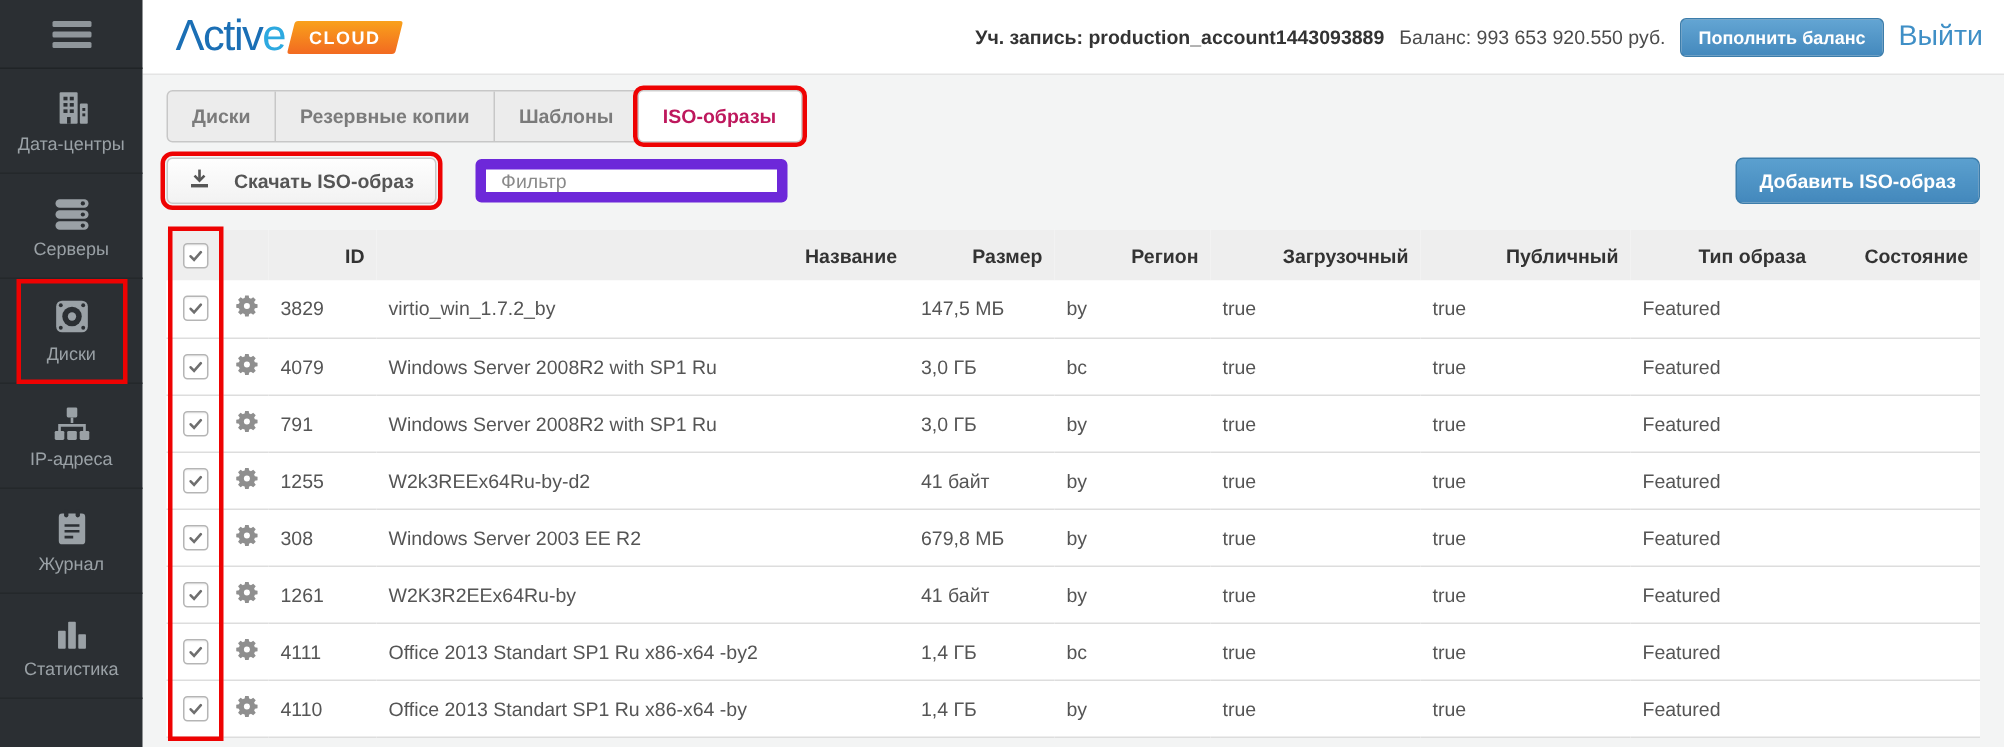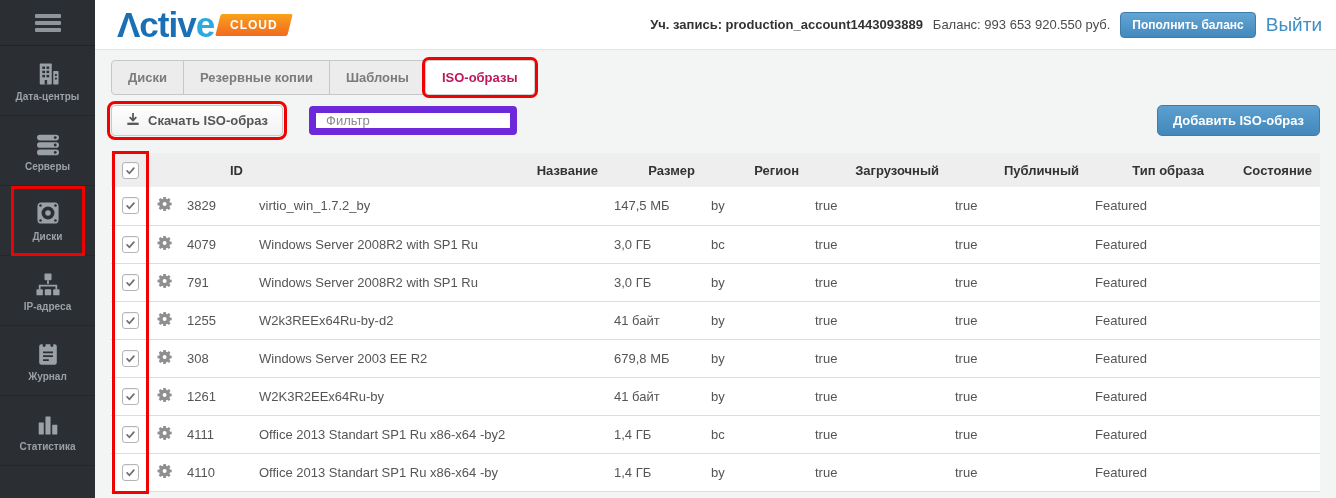--- a/index.html
+++ b/index.html
@@ -11,46 +11,46 @@
 
   
   .sidebar { position:absolute; left:0; top:0; width:95px; height:498px; background:#2b2f33; z-index:5; }
   .burger { height:46px; display:flex; align-items:center; justify-content:center; border-bottom:1px solid #202427; cursor:pointer; }
   .burger-bars { display:flex; flex-direction:column; gap:3px; }
   .burger-bars span { display:block; width:26px; height:4px; background:#8f969b; border-radius:1px; }
   .nav-item { height:70px; display:flex; align-items:center; justify-content:center; border-bottom:1px solid #24282b; cursor:pointer; }
   .nav-inner { width:66px; height:62px; display:flex; flex-direction:column; align-items:center; justify-content:center; gap:5px; }
   .nav-icon { height:26px; display:flex; align-items:flex-end; }
   .nav-icon svg { display:block; }
-  .nav-label { font-size:10px; font-weight:bold; color:#9aa1a6; white-space:nowrap; }
+  .nav-label { font-size:12px; font-weight:normal; color:#9aa1a6; white-space:nowrap; }
 
   
   .main { position:absolute; left:95px; top:0; width:1241px; height:498px; }
   .topbar { height:50px; background:#fff; border-bottom:1px solid #e4e4e4; display:flex; align-items:center; padding:0 14px 0 22px; }
   .logo { display:flex; align-items:center; gap:4px; }
-  .logo-text { font-size:35px; font-weight:bold; letter-spacing:-1px; color:#1b6fb5; }
+  .logo-text { font-size:29px; font-weight:normal; letter-spacing:-1px; color:#1b6fb5; }
   .logo-text .lt-e { color:#2da9e0; }
   .logo-badge { background:linear-gradient(180deg,#f9a11b,#f26a21); color:#fff; font-size:12px; font-weight:bold; letter-spacing:1px; padding:4px 12px; transform:skewX(-14deg); border-radius:2px; }
   .logo-badge > span { display:inline-block; transform:skewX(14deg); }
   .top-right { margin-left:auto; display:flex; align-items:center; gap:10px; }
   .acct { font-size:13px; font-weight:bold; color:#333; }
   .balance { font-size:13px; color:#4b4b4b; }
   .btn-topup { background:linear-gradient(180deg,#63a5d3,#4489bd); border:1px solid #3c7dab; color:#fff; font-size:12px; font-weight:bold; padding:5px 11px; border-radius:4px; cursor:pointer; font-family:inherit; }
   .logout { color:#3f8fc6; font-size:19px; text-decoration:none; cursor:pointer; }
 
   
   .tabs-row { margin:10px 16px 0; }
   .tabbar { display:inline-flex; background:#ececec; border:1px solid #c7c7c7; border-radius:4px; }
   .tab { padding:9px 16px; font-size:13px; font-weight:bold; color:#7b7b7b; border-right:1px solid #c7c7c7; cursor:pointer; white-space:nowrap; }
   .tab:last-child { border-right:none; }
   .tab.active { background:#fff; color:#be185d; border-radius:3px; box-shadow:0 0 0 1px #cfcfcf; }
 
   
   .toolbar-row { margin:9px 16px 0; display:flex; align-items:center; height:32px; }
-  .btn-download { display:flex; align-items:center; gap:8px; background:linear-gradient(180deg,#fefefe,#f2f2f2); border:1px solid #c9c9c9; border-radius:4px; padding:6px 14px; font-size:13px; font-weight:bold; color:#555; cursor:pointer; font-family:inherit; }
+  .btn-download { display:flex; align-items:center; gap:16px; background:linear-gradient(180deg,#fefefe,#f2f2f2); border:1px solid #c9c9c9; border-radius:4px; padding:6px 14px; font-size:13px; font-weight:bold; color:#555; cursor:pointer; font-family:inherit; }
   .filter-input { margin-left:26px; width:208px; height:29px; border:7px solid #6d28d9; border-radius:4px; padding:4px 10px; font-size:13px; color:#555; font-family:inherit; outline:none; }
   .filter-input::placeholder { color:#8a8a8a; }
   .btn-add { margin-left:auto; background:linear-gradient(180deg,#5ba0cf,#4388bc); border:1px solid #3c7dab; color:#fff; font-size:13px; font-weight:bold; padding:7px 15px; border-radius:5px; cursor:pointer; font-family:inherit; }
 
   
   .table-wrap { margin:17px 16px 0; background:#fff; position:relative; }
   table { width:100%; border-collapse:collapse; table-layout:fixed; }
   thead th { background:#eee; height:34px; font-size:13px; font-weight:bold; color:#333; text-align:right; padding:0 8px; }
   tbody td { height:38px; font-size:13px; color:#555; padding:0 8px; border-bottom:1px solid #ddd; background:#fff; }
   td.c-check, th.c-check { text-align:center; padding:0; }

